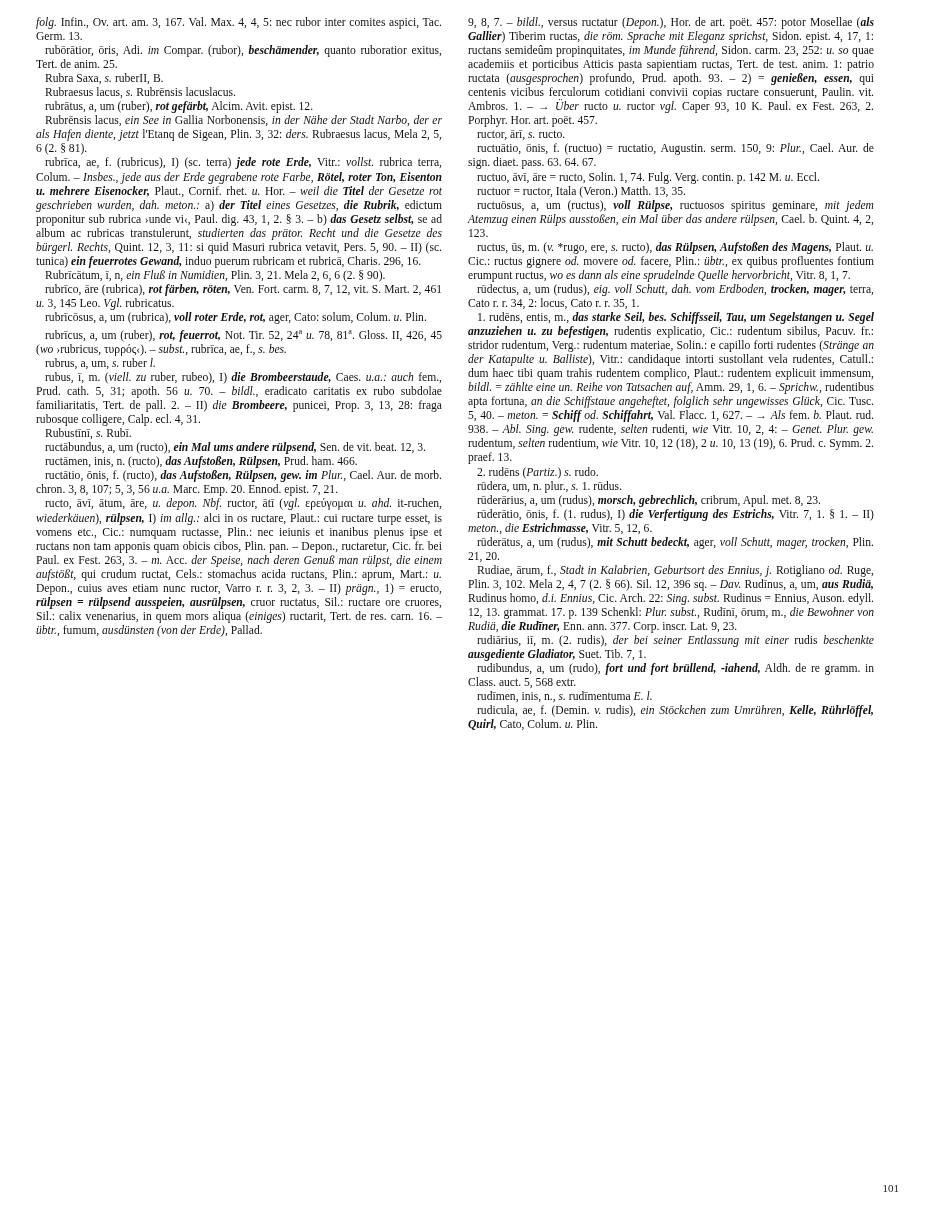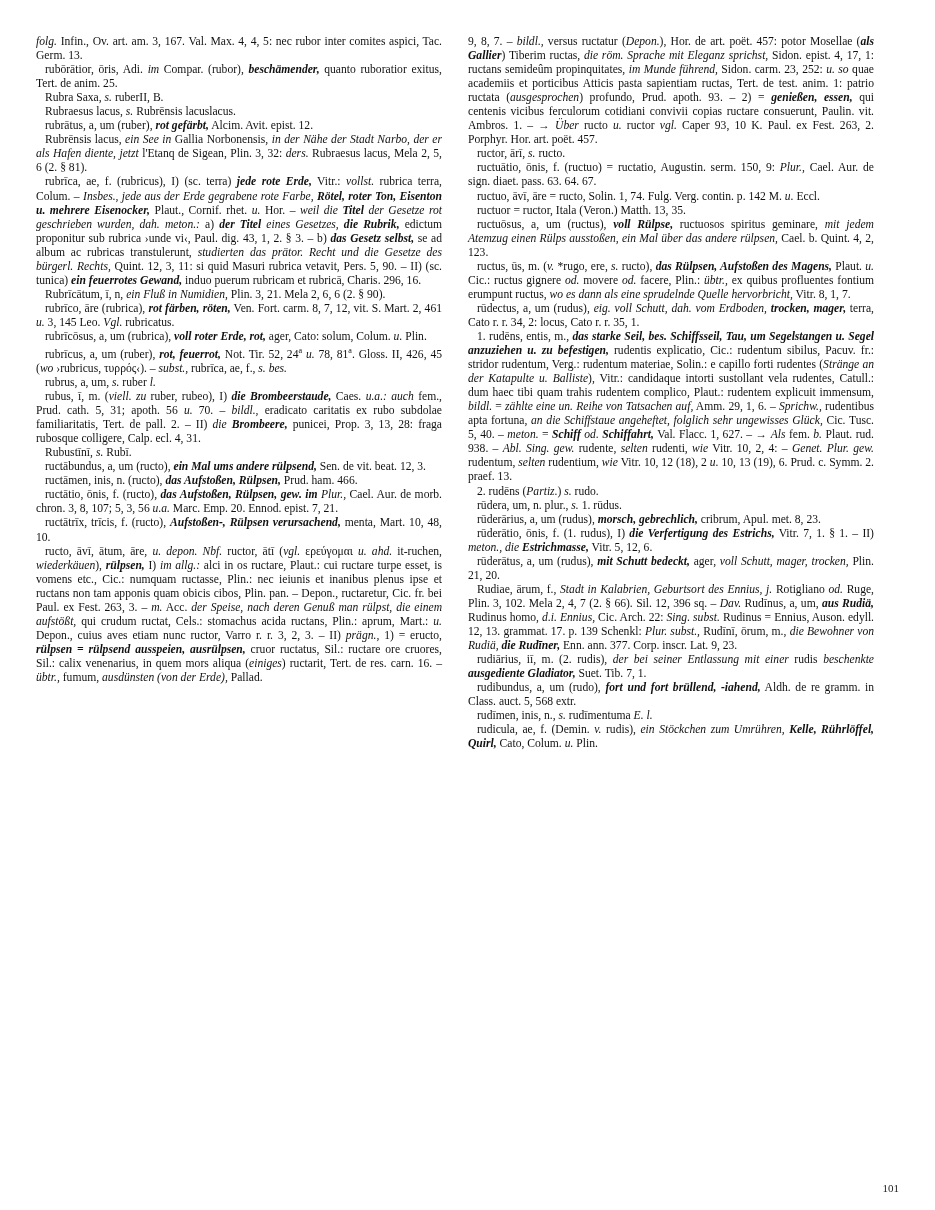--- a/index.html
+++ b/index.html
@@ -14,21 +14,21 @@
     color: #111111;
     position: relative;
     overflow: hidden;
   }
   .page {
     position: absolute;
     left: 0; top: 0;
     width: 935px;
     height: 1210px;
     box-sizing: border-box;
-    padding: 35px 36px 24px 36px;
+    padding: 16px 36px 24px 36px;
   }
   .columns {
     display: flex;
     gap: 26px;
     height: 1140px;
   }
   .col {
     width: 406px;
     font-size: 11.6px;
     line-height: 14.05px;
@@ -72,21 +72,20 @@
         <p class="entry"><span class="hw">Rubrīcātum,</span> ī, n, <span class="it">ein Fluß in Numidien,</span> Plin. 3, 21. Mela 2, 6, 6 (2. § 90).</p>
         <p class="entry"><span class="hw">rubrīco,</span> āre (rubrica), <span class="bi">rot färben, röten,</span> Ven. Fort. carm. 8, 7, 12, vit. S. Mart. 2, 461 <span class="it">u.</span> 3, 145 Leo. <span class="it">Vgl.</span> rubricatus.</p>
         <p class="entry"><span class="hw">rubrīcōsus,</span> a, um (rubrica), <span class="bi">voll roter Erde, rot,</span> ager, Cato: solum, Colum. <span class="it">u.</span> Plin.</p>
         <p class="entry"><span class="hw">rubrīcus,</span> a, um (ruber), <span class="bi">rot, feuerrot,</span> Not. Tir. 52, 24<sup>a</sup> <span class="it">u.</span> 78, 81<sup>a</sup>. Gloss. II, 426, 45 (<span class="it">wo</span> ›rubricus, τυρρός‹). – <span class="it">subst.,</span> rubrīca, ae, f., <span class="it">s. bes.</span></p>
         <p class="entry"><span class="hw">rubrus,</span> a, um, <span class="it">s.</span> ruber <span class="it">l.</span></p>
         <p class="entry"><span class="hw">rubus,</span> ī, m. (<span class="it">viell. zu</span> ruber, rubeo), I) <span class="bi">die Brombeerstaude,</span> Caes. <span class="it">u.a.: auch</span> fem., Prud. cath. 5, 31; apoth. 56 <span class="it">u.</span> 70. – <span class="it">bildl.,</span> eradicato caritatis ex rubo subdolae familiaritatis, Tert. de pall. 2. – II) <span class="it">die</span> <span class="bi">Brombeere,</span> punicei, Prop. 3, 13, 28: fraga rubosque colligere, Calp. ecl. 4, 31.</p>
         <p class="entry"><span class="hw">Rubustīnī,</span> <span class="it">s.</span> Rubī.</p>
         <p class="entry"><span class="hw">ructābundus,</span> a, um (ructo), <span class="bi">ein Mal ums andere rülpsend,</span> Sen. de vit. beat. 12, 3.</p>
         <p class="entry"><span class="hw">ructāmen,</span> inis, n. (ructo), <span class="bi">das Aufstoßen, Rülpsen,</span> Prud. ham. 466.</p>
         <p class="entry"><span class="hw">ructātio,</span> ōnis, f. (ructo), <span class="bi">das Aufstoßen, Rülpsen,</span> <span class="bi">gew. im</span> <span class="it">Plur.,</span> Cael. Aur. de morb. chron. 3, 8, 107; 5, 3, 56 <span class="it">u.a.</span> Marc. Emp. 20. Ennod. epist. 7, 21.</p>
-        <p class="entry"><span class="hw">ructātrīx,</span> trīcis, f. (ructo), <span class="bi">Aufstoßen-, Rülpsen verursachend,</span> menta, Mart. 10, 48, 10.</p>
         <p class="entry"><span class="hw">ructo,</span> āvī, ātum, āre, <span class="it">u. depon. Nbf.</span> <span class="hw">ructor,</span> ātī (<span class="it">vgl.</span> ερεύγομαι <span class="it">u. ahd.</span> it-ruchen, <span class="it">wiederkäuen</span>), <span class="bi">rülpsen,</span> I) <span class="it">im allg.:</span> alci in os ructare, Plaut.: cui ructare turpe esset, is vomens etc., Cic.: numquam ructasse, Plin.: nec ieiunis et inanibus plenus ipse et ructans non tam apponis quam obicis cibos, Plin. pan. – Depon., ructaretur, Cic. fr. bei Paul. ex Fest. 263, 3. – <span class="it">m.</span> Acc. <span class="it">der Speise, nach deren Genuß man rülpst, die einem aufstößt,</span> qui crudum ructat, Cels.: stomachus acida ructans, Plin.: aprum, Mart.: <span class="it">u.</span> Depon., cuius aves etiam nunc ructor, Varro r. r. 3, 2, 3. – II) <span class="it">prägn.,</span> 1) = eructo, <span class="bi">rülpsen = rülpsend ausspeien, ausrülpsen,</span> cruor ructatus, Sil.: ructare ore cruores, Sil.: calix venenarius, in quem mors aliqua (<span class="it">einiges</span>) ructarit, Tert. de res. carn. 16. – <span class="it">übtr.,</span> fumum, <span class="it">ausdünsten (von der Erde),</span> Pallad.</p>
       </div>
     <div class="col" id="col-right">
         <p class="entry noind">9, 8, 7. – <span class="it">bildl.,</span> versus ructatur (<span class="it">Depon.</span>), Hor. de art. poët. 457: potor Mosellae (<span class="bi">als Gallier</span>) Tiberim ructas, <span class="it">die röm. Sprache mit Eleganz sprichst,</span> Sidon. epist. 4, 17, 1: ructans semideûm propinquitates, <span class="it">im Munde führend,</span> Sidon. carm. 23, 252: <span class="it">u. so</span> quae academiis et porticibus Atticis pasta sapientiam ructas, Tert. de test. anim. 1: patrio ructata (<span class="it">ausgesprochen</span>) profundo, Prud. apoth. 93. – 2) = <span class="bi">genießen, essen,</span> qui centenis vicibus ferculorum cotidiani convivii copias ructare consuerunt, Paulin. vit. Ambros. 1. – → <span class="it">Über</span> ructo <span class="it">u.</span> ructor <span class="it">vgl.</span> Caper 93, 10 K. Paul. ex Fest. 263, 2. Porphyr. Hor. art. poët. 457.</p>
         <p class="entry"><span class="hw">ructor,</span> ārī, <span class="it">s.</span> ructo.</p>
         <p class="entry"><span class="hw">ructuātio,</span> ōnis, f. (ructuo) = ructatio, Augustin. serm. 150, 9: <span class="it">Plur.,</span> Cael. Aur. de sign. diaet. pass. 63. 64. 67.</p>
         <p class="entry"><span class="hw">ructuo,</span> āvī, āre = ructo, Solin. 1, 74. Fulg. Verg. contin. p. 142 M. <span class="it">u.</span> Eccl.</p>
         <p class="entry"><span class="hw">ructuor</span> = ructor, Itala (Veron.) Matth. 13, 35.</p>
         <p class="entry"><span class="hw">ructuōsus,</span> a, um (ructus), <span class="bi">voll Rülpse,</span> ructuosos spiritus geminare, <span class="it">mit jedem Atemzug einen Rülps ausstoßen, ein Mal über das andere rülpsen,</span> Cael. <span class="hw">b.</span> Quint. 4, 2, 123.</p>
         <p class="entry"><span class="hw">ructus,</span> ūs, m. (<span class="it">v.</span> *rugo, ere, <span class="it">s.</span> ructo), <span class="bi">das Rülpsen, Aufstoßen des Magens,</span> Plaut. <span class="it">u.</span> Cic.: ructus gignere <span class="it">od.</span> movere <span class="it">od.</span> facere, Plin.: <span class="it">übtr.,</span> ex quibus profluentes fontium erumpunt ructus, <span class="it">wo es dann als eine sprudelnde Quelle hervorbricht,</span> Vitr. 8, 1, 7.</p>

